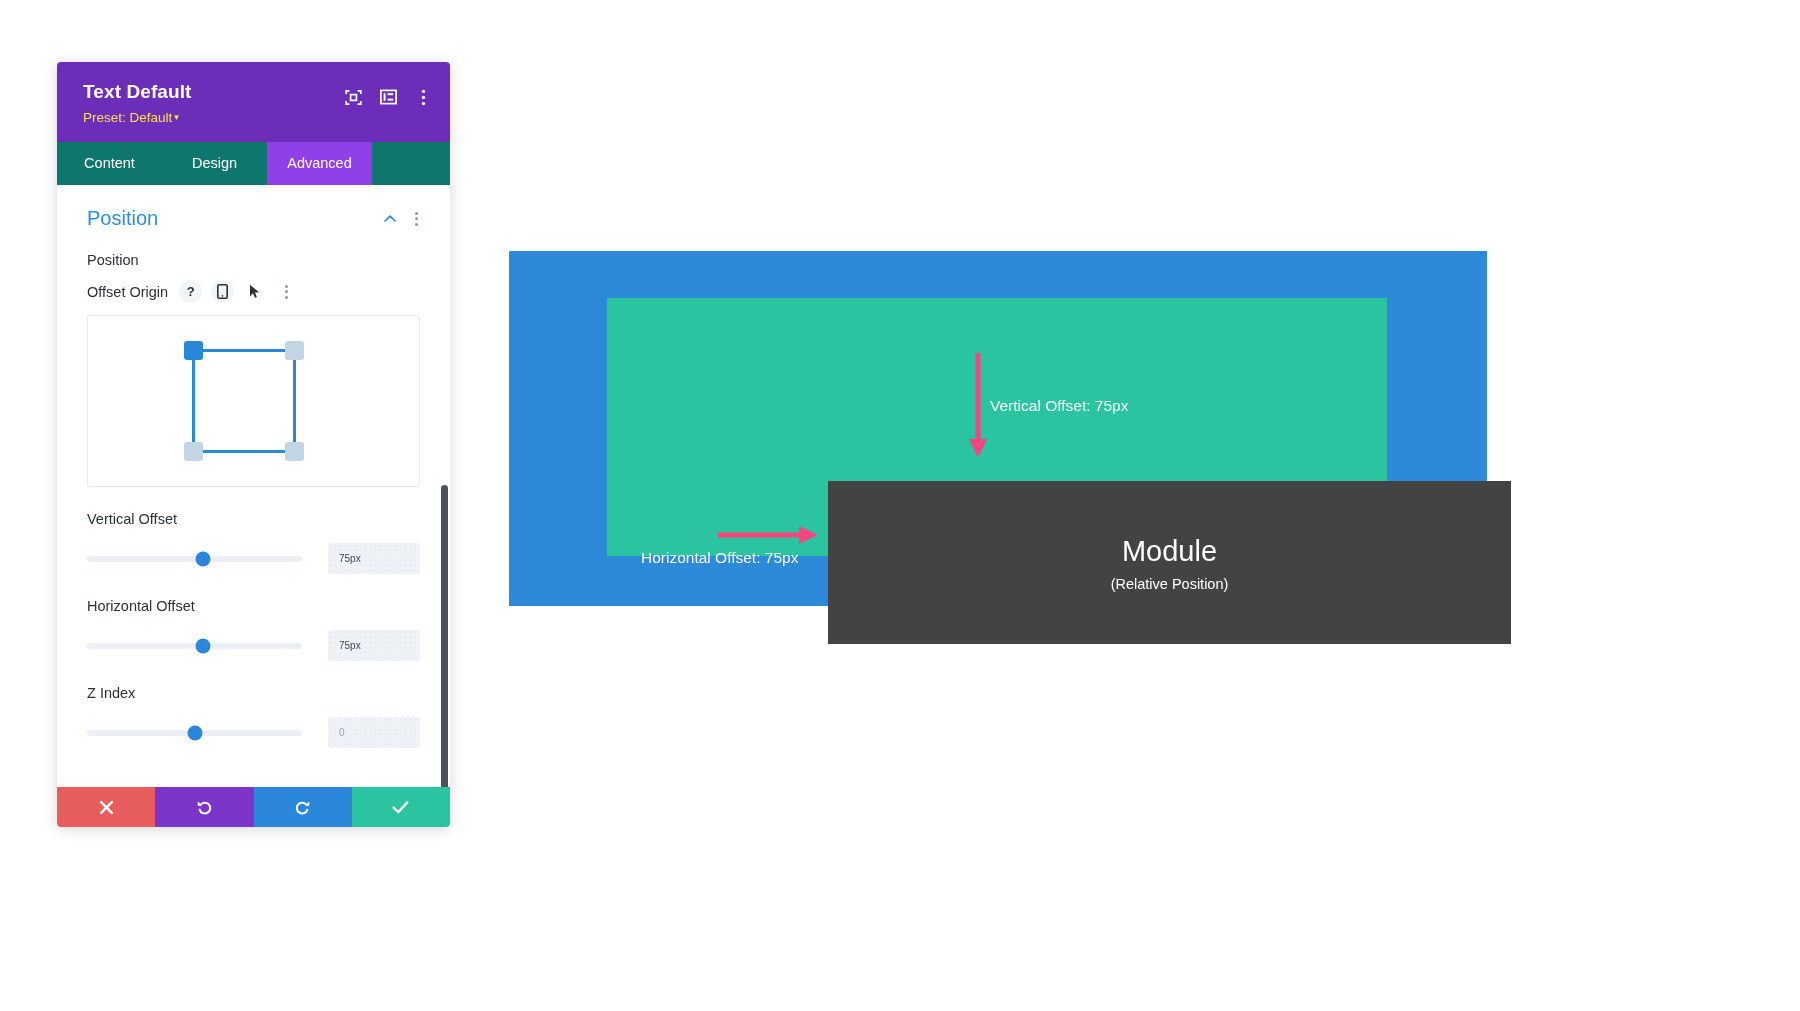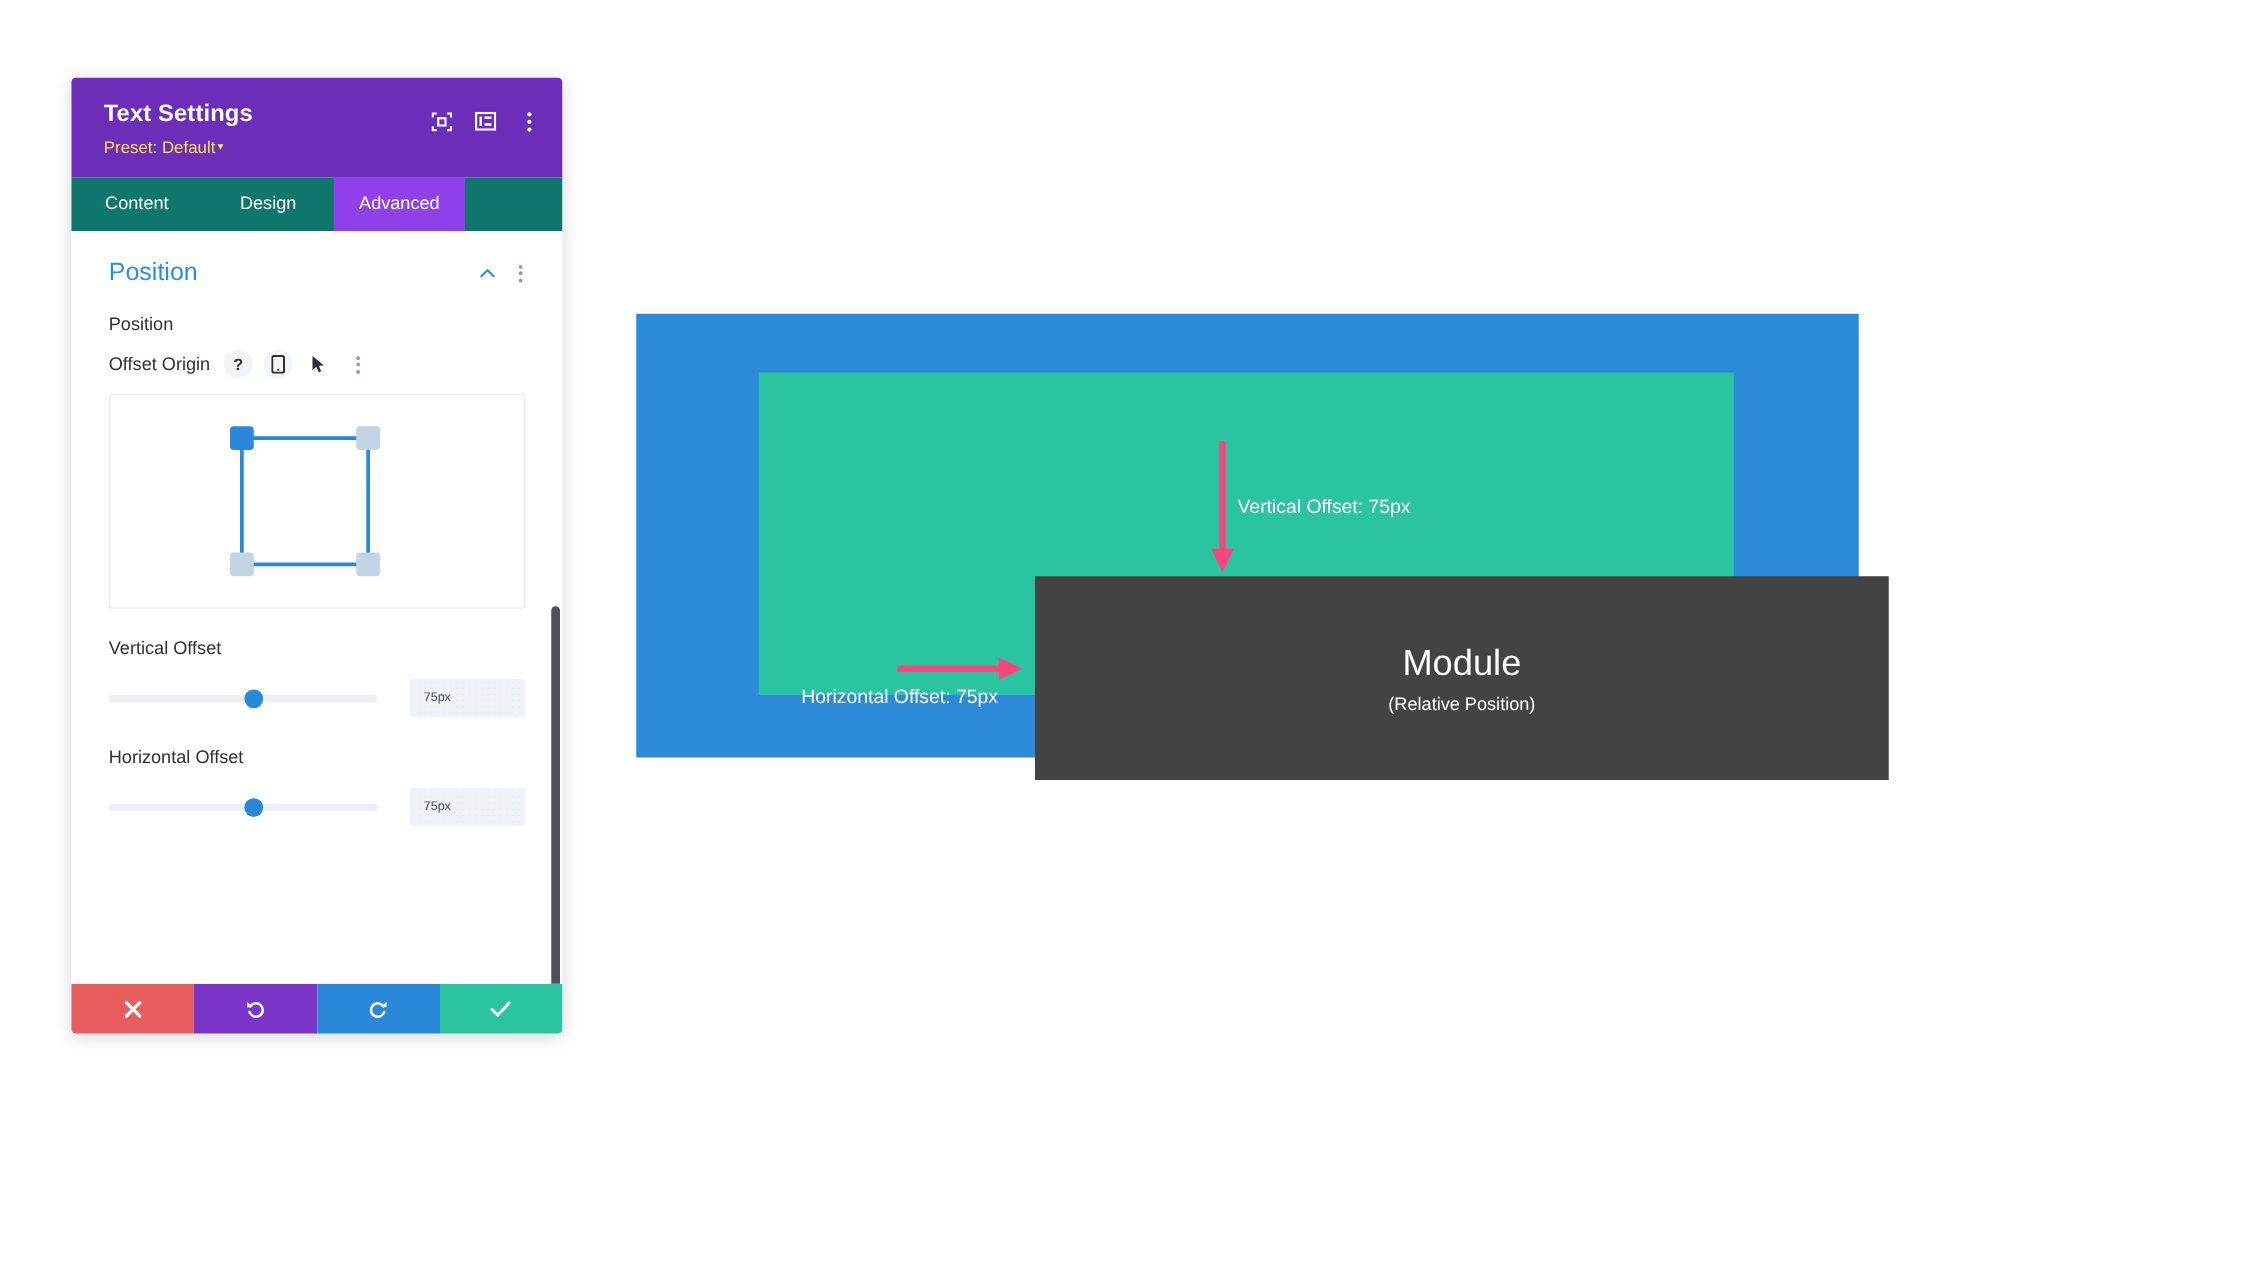--- a/index.html
+++ b/index.html
@@ -327,21 +327,21 @@
     position: absolute;
     left: 98px;
     top: 47px;
     width: 780px;
     height: 258px;
     background: #2bc4a0;
   }
   .module-box {
     position: absolute;
     left: 221px;
-    top: 163px;
+    top: 183px;
     width: 683px;
     height: 163px;
     background: #434343;
     display: flex;
     flex-direction: column;
     align-items: center;
     justify-content: center;
     color: #ffffff;
   }
   .module-title {
@@ -422,21 +422,21 @@
     font-size: 15.5px;
     white-space: nowrap;
   }
 </style>
 </head>
 <body>
 
 <div class="settings-panel">
 
   <div class="panel-header">
-    <div class="panel-title">Text Settings</div>
+    <div class="panel-title">Text Default</div>
     <div class="panel-preset">
       <span>Preset: Default</span><span class="caret">▾</span>
     </div>
 
     <div class="header-icons">
       <span class="hicon">
         <svg width="17" height="17" viewBox="0 0 17 17">
           <g fill="none" stroke="#ffffff" stroke-width="1.7">
             <path d="M1.2,5 L1.2,1.8 L4.4,1.8"></path>
             <path d="M12.6,1.8 L15.8,1.8 L15.8,5"></path>
@@ -540,20 +540,29 @@
       <div class="slider-group">
         <label class="field-label">Horizontal Offset</label>
         <div class="slider-row">
           <div class="range-track">
             <div class="range-thumb" style="left:54%"></div>
           </div>
           <div class="value-box">75px</div>
         </div>
       </div>
 
+      <div class="slider-group">
+        <label class="field-label">Z Index</label>
+        <div class="slider-row">
+          <div class="range-track">
+            <div class="range-thumb" style="left:50%"></div>
+          </div>
+          <div class="value-box muted">0</div>
+        </div>
+      </div>
 
     </div>
     <div class="panel-scrollbar"></div>
   </div>
 
   <div class="panel-footer">
     <div class="footer-btn fb-cancel">
       <svg width="15" height="15" viewBox="0 0 15 15">
         <path d="M2.2,2.2 L12.8,12.8 M12.8,2.2 L2.2,12.8" stroke="#ffffff" stroke-width="2.6" stroke-linecap="round"></path>
       </svg>

